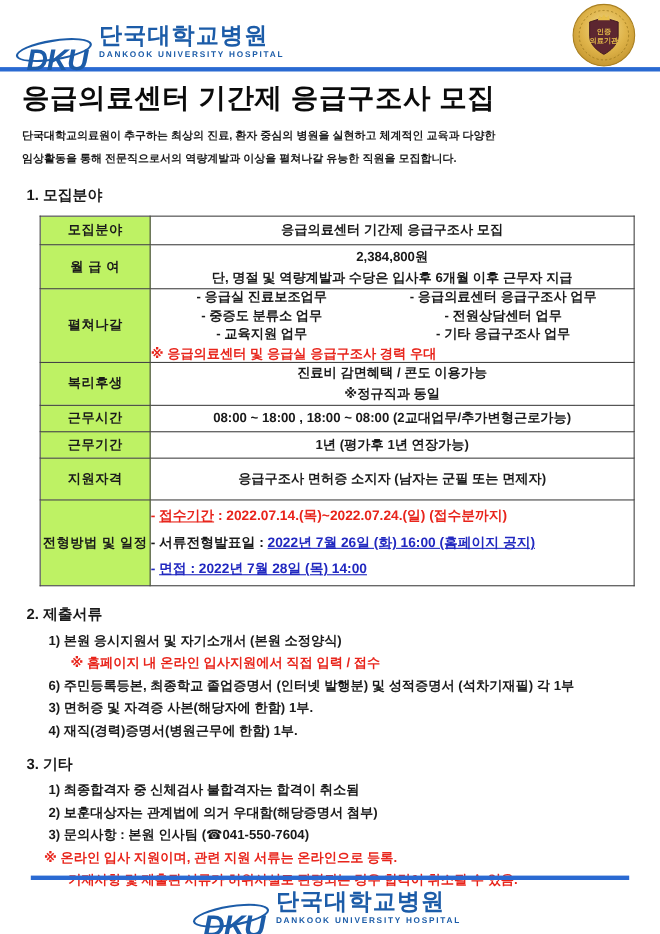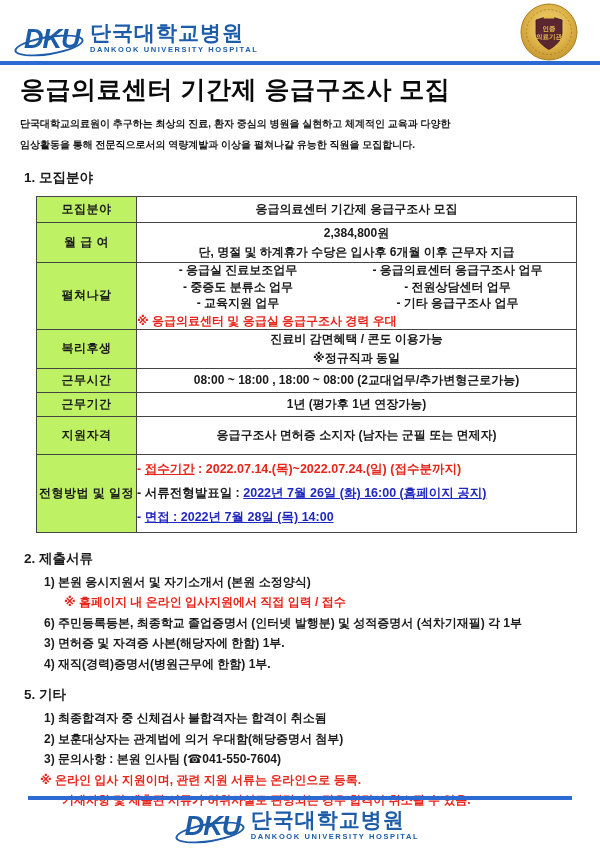--- a/index.html
+++ b/index.html
@@ -7,21 +7,21 @@
     width:600px;height:849px;background:#ffffff;overflow:hidden;position:relative;
     font-family:"Liberation Sans","DejaVu Sans",sans-serif;color:#1a1a1a;
   }
   .page{position:relative;width:600px;height:849px;}
 
   
   .header{position:relative;padding-top:22px;}
   .logo{display:flex;align-items:flex-start;gap:6px;margin-left:20px;}
   .logo-mark{position:relative;width:64px;height:34px;}
   .dku{
-    position:absolute;left:4px;top:2px;font-style:italic;font-weight:800;
+    position:absolute;left:4px;top:18px;font-style:italic;font-weight:800;
     font-size:27px;letter-spacing:-1px;color:#1c5ca8;
   }
   .swoosh{
     position:absolute;left:-6px;top:14px;width:66px;height:15px;
     border:2px solid #1c5ca8;border-radius:50%;transform:rotate(-9deg);
   }
   .logo-text{display:flex;flex-direction:column;line-height:1;}
   .logo-ko{font-size:21px;font-weight:800;color:#1c5ca8;letter-spacing:1px;}
   .logo-en{font-size:7.5px;font-weight:700;color:#1c5ca8;letter-spacing:1.6px;margin-top:3px;}
   .seal{position:absolute;top:3px;right:22px;width:58px;height:58px;}
@@ -116,21 +116,21 @@
   <table class="recruit">
     <tbody>
         <tr class="h-r1">
       <td class="lbl">모집분야</td>
       <td class="val">응급의료센터 기간제 응급구조사 모집</td>
     </tr>
     <tr class="h-r2">
       <td class="lbl">월 급 여</td>
       <td class="val two-line">
         <div>2,384,800원</div>
-        <div>단, 명절 및 하계휴가 수당은 입사후 6개월 이후 근무자 지급</div>
+        <div>단, 명절 및 역량계발과 수당은 입사후 6개월 이후 근무자 지급</div>
       </td>
     </tr>
     <tr class="h-r3">
       <td class="lbl">펼쳐나갈</td>
       <td class="duties">
         <div class="duty-grid">
           <span>- 응급실 진료보조업무</span>
           <span>- 응급의료센터 응급구조사 업무</span>
           <span>- 중증도 분류소 업무</span>
           <span>- 전원상담센터 업무</span>
@@ -178,21 +178,21 @@
 
   <div class="sec-heading" style="margin-top:17px;">2. 제출서류</div>
   <div class="sec-body">
     <div>1) 본원 응시지원서 및 자기소개서 (본원 소정양식)</div>
     <div class="red indent1">※ 홈페이지 내 온라인 입사지원에서 직접 입력 / 접수</div>
     <div>6) 주민등록등본, 최종학교 졸업증명서 (인터넷 발행분) 및 성적증명서 (석차기재필) 각 1부</div>
     <div>3) 면허증 및 자격증 사본(해당자에 한함) 1부.</div>
     <div>4) 재직(경력)증명서(병원근무에 한함) 1부.</div>
   </div>
 
-  <div class="sec-heading" style="margin-top:12px;">5. 기타</div>
+  <div class="sec-heading" style="margin-top:12px;">3. 기타</div>
   <div class="sec-body">
     <div>1) 최종합격자 중 신체검사 불합격자는 합격이 취소됨</div>
     <div>2) 보훈대상자는 관계법에 의거 우대함(해당증명서 첨부)</div>
     <div>3) 문의사항 : 본원 인사팀 (☎041-550-7604)</div>
     <div class="red note-line">※ 온라인 입사 지원이며, 관련 지원 서류는 온라인으로 등록.</div>
     <div class="red note-cont">기재사항 및 제출된 서류가 허위사실로 판명되는 경우 합격이 취소될 수 있음.</div>
   </div>
 
   <div class="footer">
     <div class="footer-line"></div>

